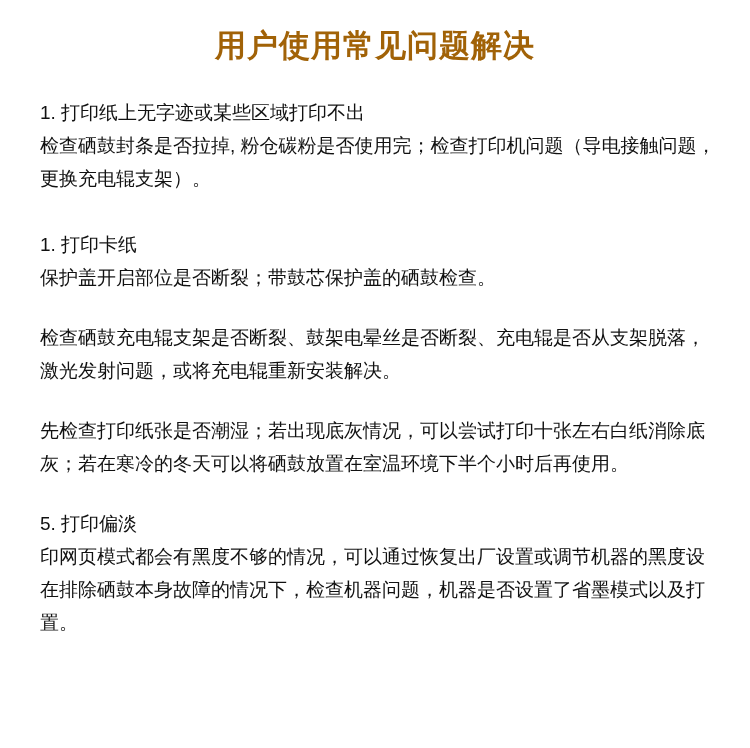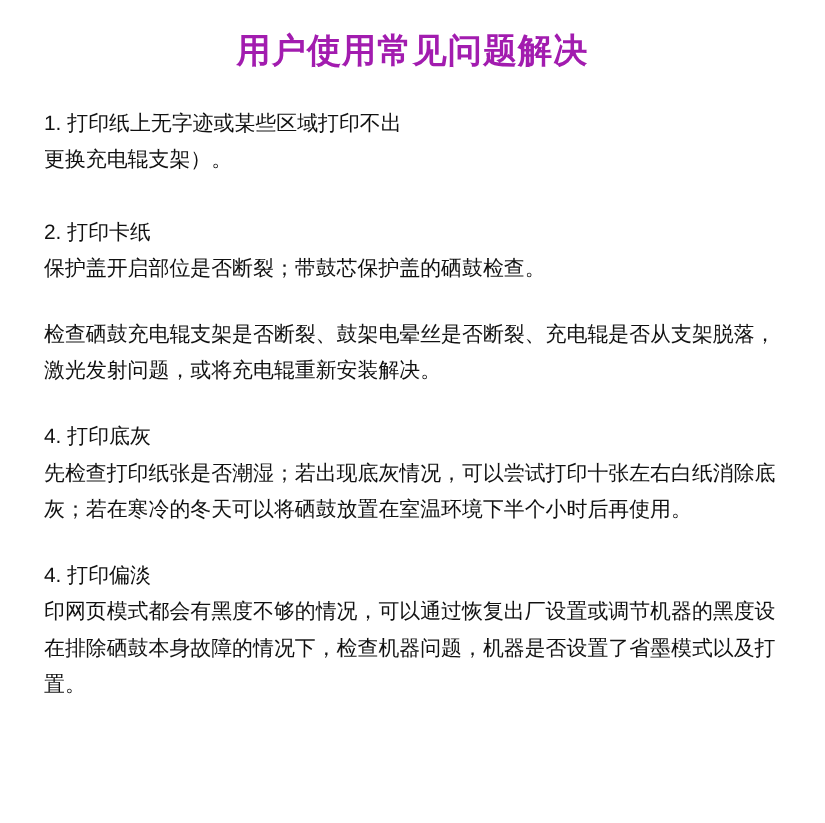--- a/index.html
+++ b/index.html
@@ -25,21 +25,21 @@
     position: absolute;
     top: 28px;
     left: 0;
     width: 100%;
     margin: 0;
     text-align: center;
     font-size: 31px;
     line-height: 36px;
     font-weight: 700;
     letter-spacing: 1px;
-    color: #a21caf; 
+    color: #a16207; 
   }
   .content {
     position: absolute;
     top: 96px;
     left: 40px;
     width: 676px;
     color: #111111; 
     font-size: 19px;
     line-height: 33px;
     font-weight: 400;
@@ -59,40 +59,40 @@
 <body>
 
 <div class="page">
 
   <h1 class="title">用户使用常见问题解决</h1>
 
   <div class="content">
 
     <section class="qa first">
       <div class="qa-heading">1. 打印纸上无字迹或某些区域打印不出</div>
+      <div class="qa-line">检查硒鼓封条是否拉掉, 粉仓碳粉是否使用完；检查打印机问题（导电接触问题，</div>
       <div class="qa-line">更换充电辊支架）。</div>
     </section>
 
     <section class="qa">
-      <div class="qa-heading">2. 打印卡纸</div>
+      <div class="qa-heading">1. 打印卡纸</div>
       <div class="qa-line">保护盖开启部位是否断裂；带鼓芯保护盖的硒鼓检查。</div>
     </section>
 
     <section class="qa">
       <div class="qa-line">检查硒鼓充电辊支架是否断裂、鼓架电晕丝是否断裂、充电辊是否从支架脱落，</div>
       <div class="qa-line">激光发射问题，或将充电辊重新安装解决。</div>
     </section>
 
     <section class="qa">
-      <div class="qa-heading">4. 打印底灰</div>
       <div class="qa-line">先检查打印纸张是否潮湿；若出现底灰情况，可以尝试打印十张左右白纸消除底</div>
       <div class="qa-line">灰；若在寒冷的冬天可以将硒鼓放置在室温环境下半个小时后再使用。</div>
     </section>
 
     <section class="qa">
-      <div class="qa-heading">4. 打印偏淡</div>
+      <div class="qa-heading">5. 打印偏淡</div>
       <div class="qa-line">印网页模式都会有黑度不够的情况，可以通过恢复出厂设置或调节机器的黑度设</div>
       <div class="qa-line">在排除硒鼓本身故障的情况下，检查机器问题，机器是否设置了省墨模式以及打</div>
       <div class="qa-line">置。</div>
     </section>
 
   </div>
 </div>
 
 </body></html>

